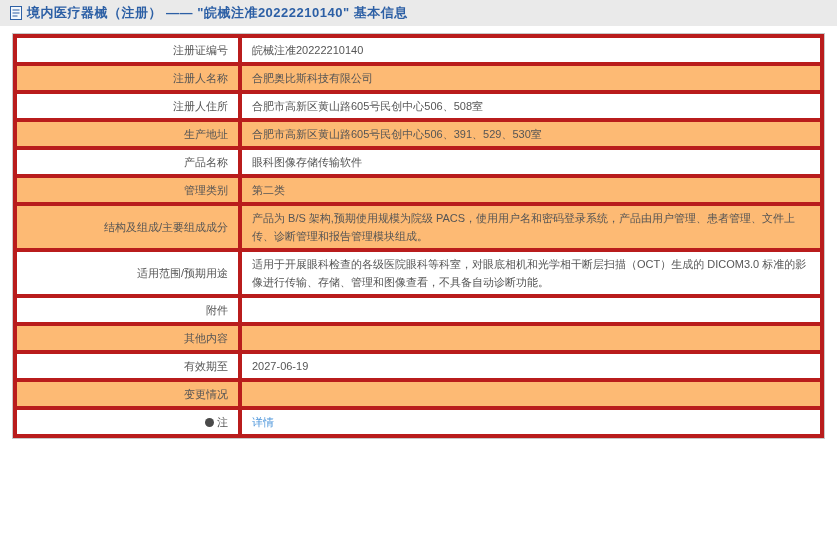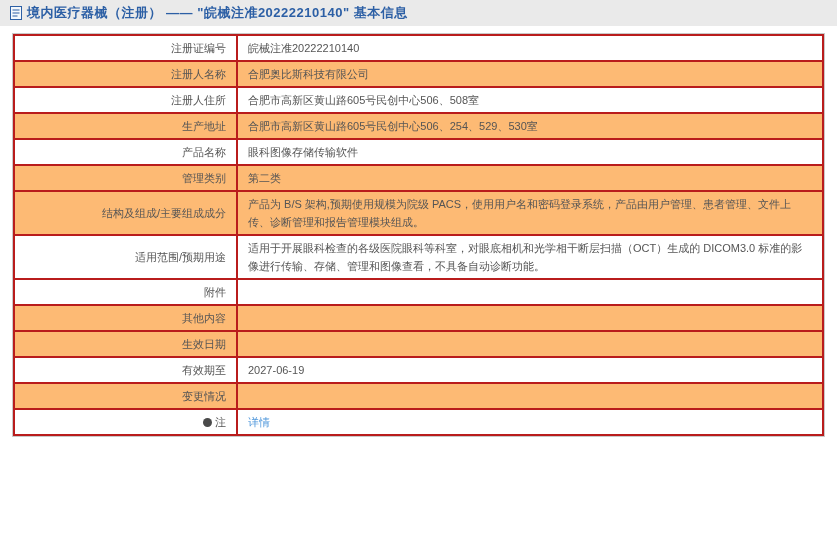--- a/index.html
+++ b/index.html
@@ -38,21 +38,21 @@
   .table-wrap {
     margin: 7px 12px 6px 12px;
     border: 1px solid #c9c9c9;
   }
   table.info-table {
     border-collapse: collapse;
     width: 100%;
     table-layout: fixed;
   }
   table.info-table td {
-    border: 2px solid #b91c1c;
+    border: 4px solid #b91c1c;
     font-size: 11px;
     line-height: 18px;
     padding: 3px 10px;
     color: #555555;
     vertical-align: middle;
     word-break: break-all;
   }
   td.label-cell {
     width: 201px;
     text-align: right;
@@ -108,21 +108,21 @@
           <tr class="alt">
     <td class="label-cell">注册人名称</td>
     <td class="value-cell">合肥奥比斯科技有限公司</td>
   </tr>
           <tr>
     <td class="label-cell">注册人住所</td>
     <td class="value-cell">合肥市高新区黄山路605号民创中心506、508室</td>
   </tr>
           <tr class="alt">
     <td class="label-cell">生产地址</td>
-    <td class="value-cell">合肥市高新区黄山路605号民创中心506、254、529、530室</td>
+    <td class="value-cell">合肥市高新区黄山路605号民创中心506、391、529、530室</td>
   </tr>
           <tr>
     <td class="label-cell">产品名称</td>
     <td class="value-cell">眼科图像存储传输软件</td>
   </tr>
           <tr class="alt">
     <td class="label-cell">管理类别</td>
     <td class="value-cell">第二类</td>
   </tr>
           <tr class="alt">
@@ -134,24 +134,20 @@
     <td class="value-cell">适用于开展眼科检查的各级医院眼科等科室，对眼底相机和光学相干断层扫描（OCT）生成的 DICOM3.0 标准的影像进行传输、存储、管理和图像查看，不具备自动诊断功能。</td>
   </tr>
           <tr>
     <td class="label-cell">附件</td>
     <td class="value-cell"></td>
   </tr>
           <tr class="alt">
     <td class="label-cell">其他内容</td>
     <td class="value-cell"></td>
   </tr>
-          <tr class="alt">
-    <td class="label-cell">生效日期</td>
-    <td class="value-cell"></td>
-  </tr>
           <tr>
     <td class="label-cell">有效期至</td>
     <td class="value-cell">2027-06-19</td>
   </tr>
           <tr class="alt">
     <td class="label-cell">变更情况</td>
     <td class="value-cell"></td>
   </tr>
           <tr>
     <td class="label-cell"><span class="note-dot"></span>注</td>

